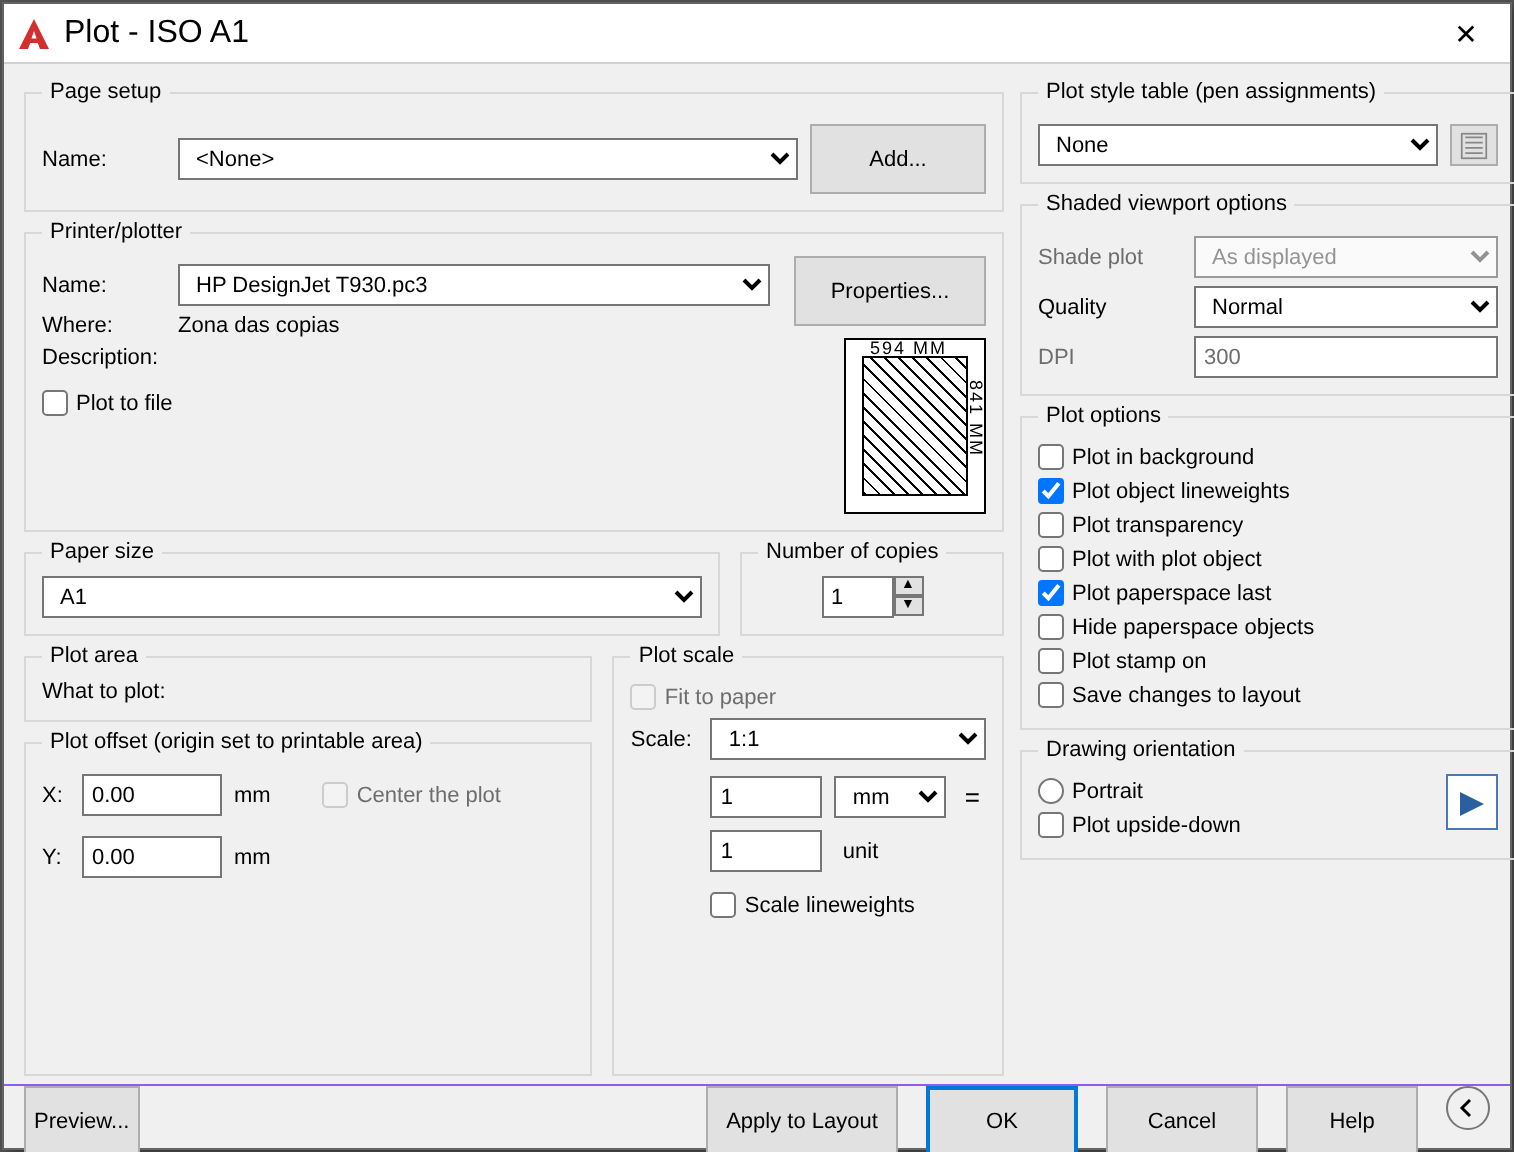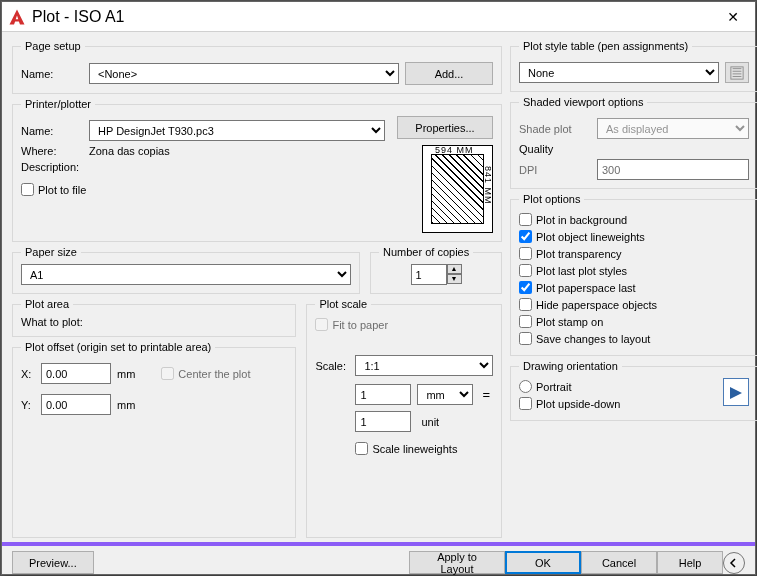--- a/index.html
+++ b/index.html
@@ -12,30 +12,30 @@
   .body { flex:1; display:flex; padding: 8px 10px 4px 10px; gap: 8px; }
   .left { width: 490px; display:flex; flex-direction:column; gap:4px; }
   .right { flex:1; display:flex; flex-direction:column; gap:4px; }
   fieldset { border:1px solid #d8d8d8; margin:0; padding: 6px 8px 8px 8px; }
   legend { padding: 0 4px; color:#000; }
   .row { display:flex; align-items:center; gap:6px; margin-top:4px; }
   .lbl { width: 62px; }
   .lbl2 { width: 72px; }
   select, input[type=text] { background:#fff; border:1px solid #767676; height:21px; padding: 1px 4px; }
   select { padding-right:0; }
-  .btn { background:#e1e1e1; border:1px solid #adadad; height:23px; padding:0 16px; display:inline-flex; align-items:center; justify-content:center; }
+  .btn { background:#e1e1e1; border:1px solid #adadad; height:35px; padding:0 4px; display:inline-flex; align-items:center; justify-content:center; }
   .btn.primary { border:2px solid #0078d7; background:#e1e1e1; }
   .chk { display:flex; align-items:center; gap:4px; height:17px; }
   .chk input { margin:0; width:13px; height:13px; }
   .dualcol { display:flex; gap:10px; }
   .preview-box { width:71px; height:88px; border:1px solid #000; position:relative; background:#fff; margin-left:auto; }
   .preview-hatch { position:absolute; left:8px; top:8px; right:8px; bottom:8px; background: repeating-linear-gradient(45deg,#000 0,#000 1px, transparent 1px, transparent 5px); border:1px solid #000;}
   .dim-top { position:absolute; top:-1px; left:12px; font-size:9px; letter-spacing:1px;}
   .dim-side { position:absolute; right:-1px; top:20px; writing-mode:vertical-rl; font-size:9px; letter-spacing:1px;}
-  .footer { height:32px; border-top:4px solid #8b5cf6; display:flex; align-items:flex-end; padding: 0 10px; gap:0; }
+  .footer { height:32px; border-top:1px solid #8b5cf6; display:flex; align-items:flex-start; padding: 0 10px; gap:14px; }
   .footer .spacer { flex:1; }
   .u { text-decoration: underline; text-decoration-skip-ink: none; }
   .circle-btn { width:22px; height:22px; border:1px solid #767676; border-radius:50%; display:flex; align-items:center; justify-content:center; background:#f0f0f0; font-size:12px;}
   .orient-icon { width:26px; height:28px; border:1px solid #4a7ab5; position:relative; background:#fff; margin-left:auto; }
   .orient-icon::after { content:""; position:absolute; left:6px; top:8px; border-left:12px solid #2a5fa0; border-top:6px solid transparent; border-bottom:6px solid transparent; }
   .radio { display:flex; align-items:center; gap:4px; height:17px;}
   .radio input { margin:0; }
   .disabled { color:#6d6d6d; }
   .style-btn { width:24px; height:21px; border:1px solid #adadad; background:#e1e1e1; display:inline-flex; align-items:center; justify-content:center;}
   .spinner { display:flex; }
@@ -146,21 +146,21 @@
             </div>
           </fieldset>
         </div>
 
         <fieldset style="flex:1">
           <legend>Plot scale</legend>
           <label class="chk disabled">
               <input type="checkbox" disabled="" style="">
               <span>Fit to paper</span>
             </label>
-          <div class="row" style="margin-top:22px">
+          <div class="row" style="margin-top:2px">
             <span style="width:34px">Scale:</span>
             <select style="flex:1"><option>1:1</option></select>
           </div>
           <div class="row" style="margin-top:8px">
             <span style="width:34px"></span>
             <input type="text" style="width: 56px;" value="1">
             <select style="width:56px"><option>mm</option></select>
             <span class="eq">=</span>
           </div>
           <div class="row" style="margin-top:6px">
@@ -194,20 +194,21 @@
       </fieldset>
 
       <fieldset>
         <legend>Shaded viewport options</legend>
         <div class="row">
           <span class="lbl2 disabled">Shade plot</span>
           <select style="flex:1" disabled="" class="disabled"><option>As displayed</option></select>
         </div>
         <div class="row">
           <span class="lbl2">Quality</span>
+          <select style="flex:1"><option>Normal</option></select>
         </div>
         <div class="row">
           <span class="lbl2 disabled">DPI</span>
           <input type="text" style="flex: 1 1 0%;" disabled="" class="disabled" value="300">
         </div>
       </fieldset>
 
       <fieldset>
         <legend>Plot options</legend>
         <label class="chk">
@@ -217,21 +218,21 @@
         <label class="chk">
             <input type="checkbox" checked="" style="">
             <span>Plot object lineweights</span>
           </label>
         <label class="chk">
             <input type="checkbox" style="">
             <span>Plot transparency</span>
           </label>
         <label class="chk">
             <input type="checkbox" style="">
-            <span>Plot last plot styles</span>
+            <span>Plot with plot object</span>
           </label>
         <label class="chk">
             <input type="checkbox" checked="" style="">
             <span>Plot paperspace last</span>
           </label>
         <label class="chk">
             <input type="checkbox" style="">
             <span>Hide paperspace objects</span>
           </label>
         <label class="chk">

